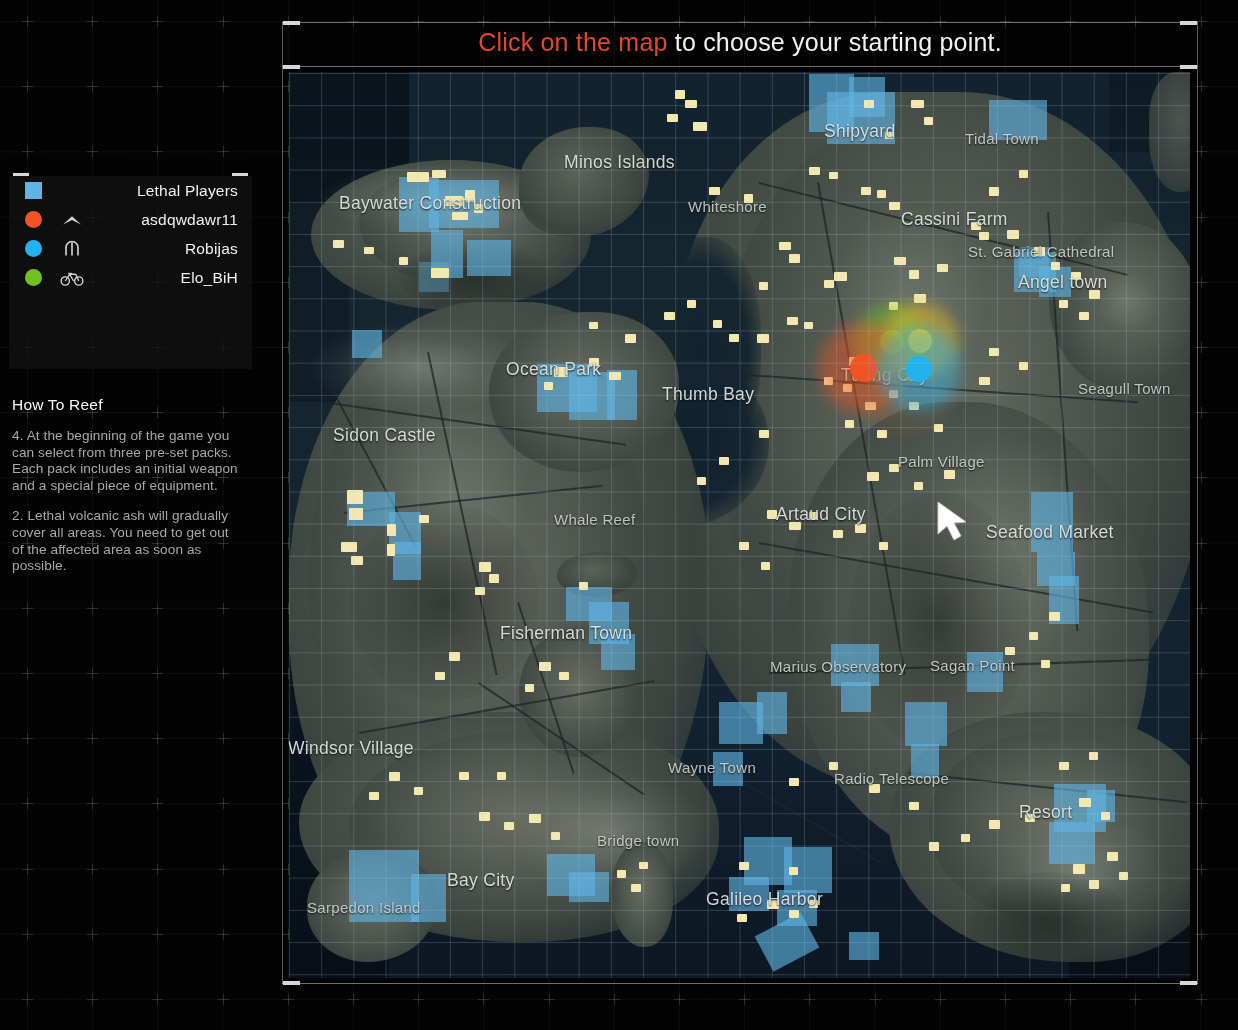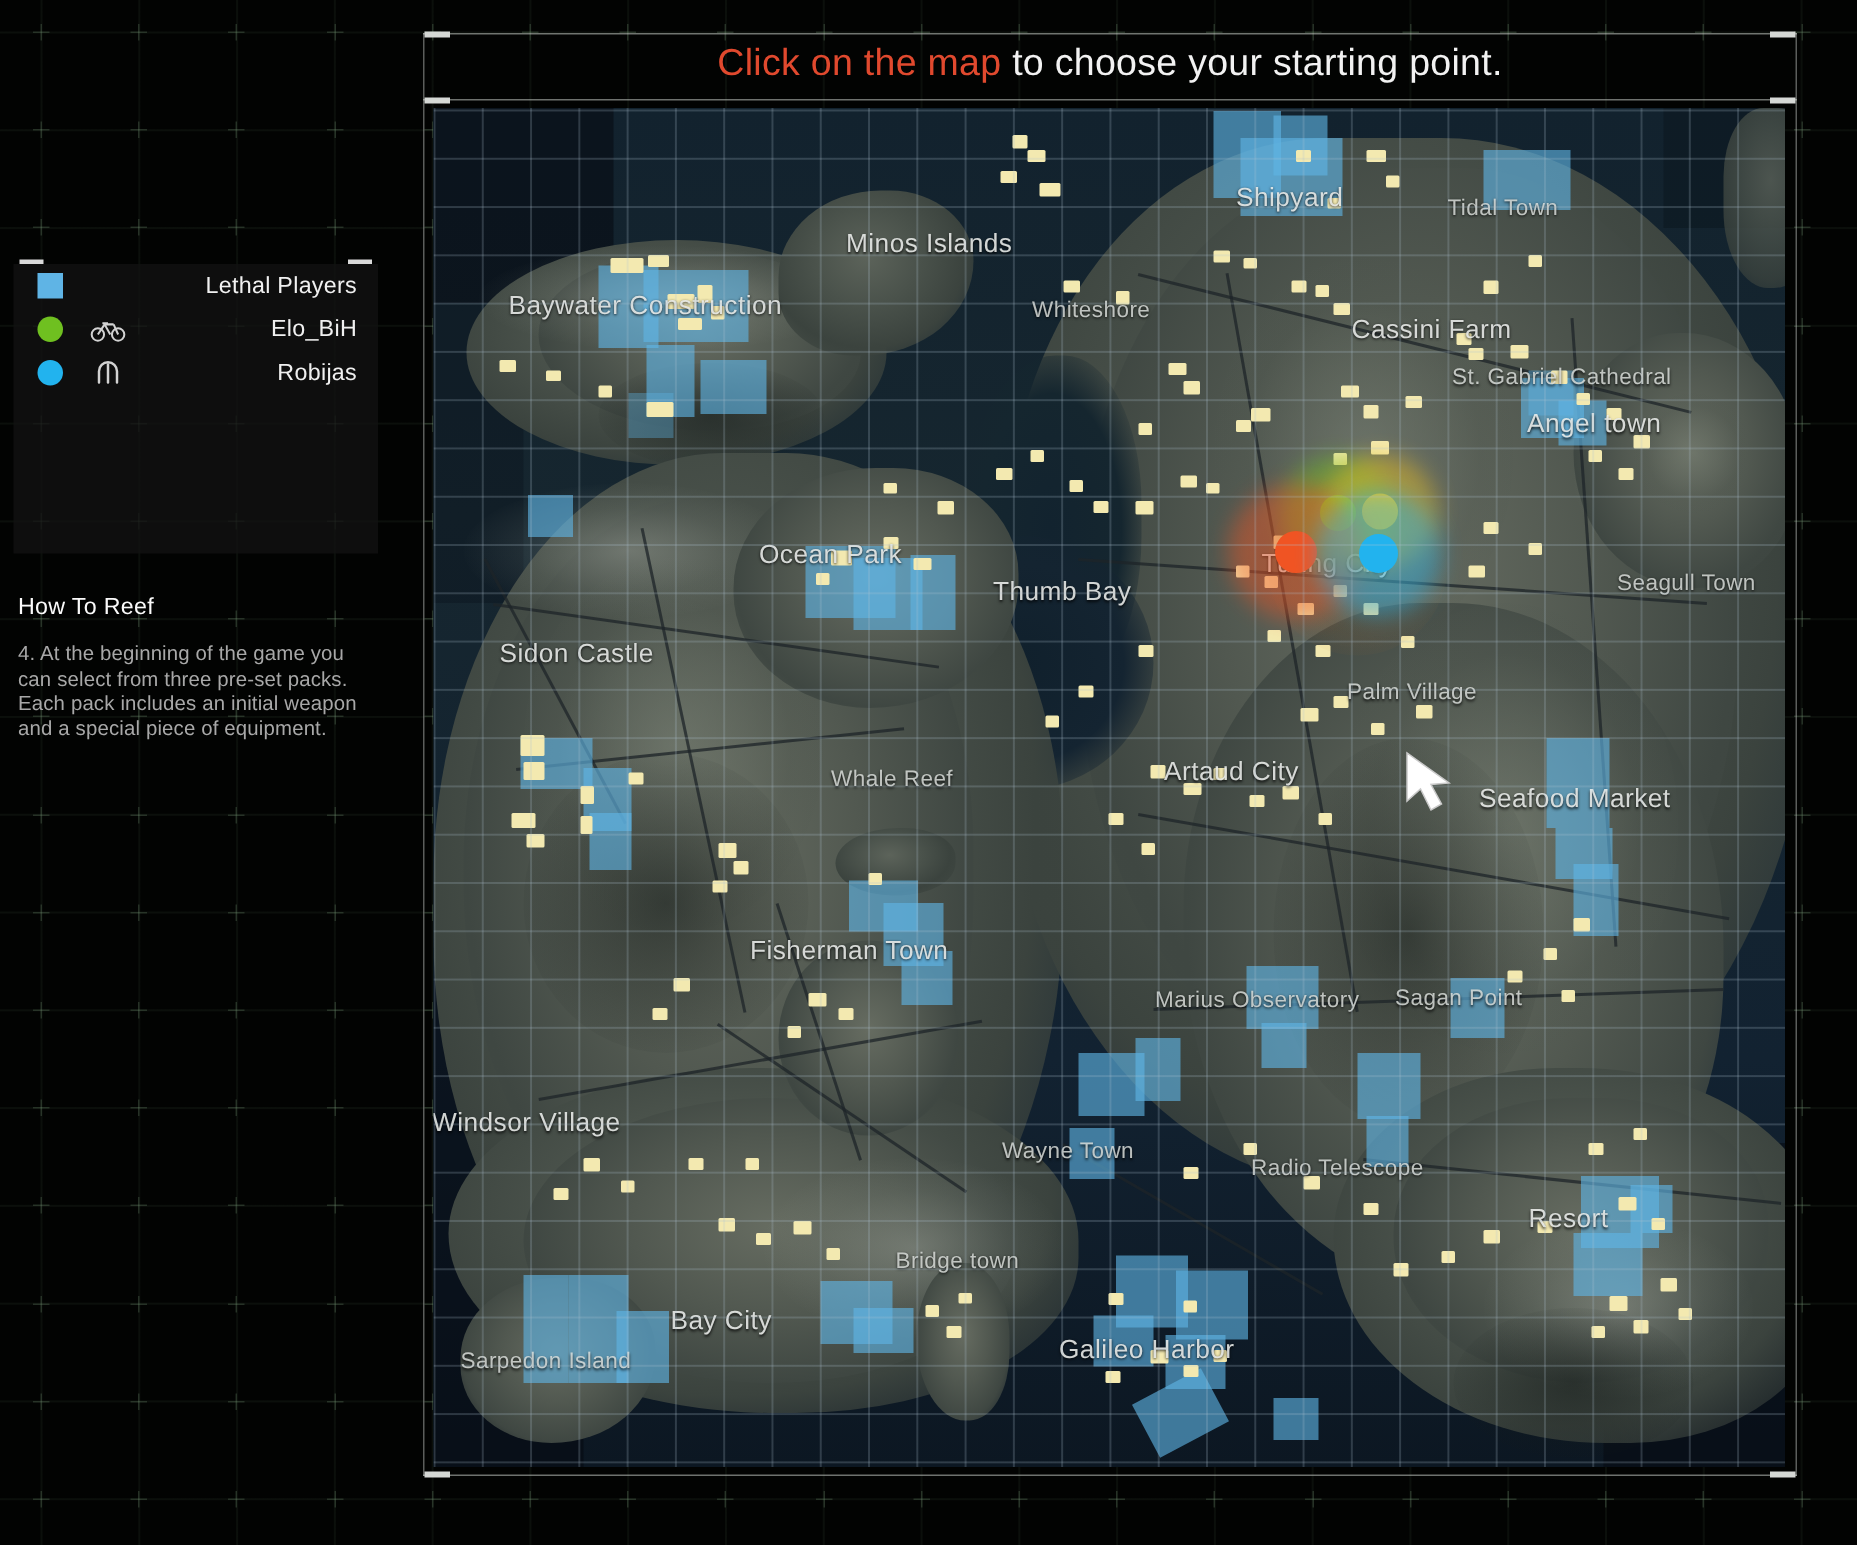--- a/index.html
+++ b/index.html
@@ -870,51 +870,63 @@
     <div id="legend-rows">
         <div class="legend-row">
           <div class="swatch-wrap">
             <span class="sq" style="background: rgb(95, 180, 229);"></span>
           </div>
           <div class="icon-wrap"></div>
           <div class="lbl">Lethal Players</div>
         </div>
         <div class="legend-row">
           <div class="swatch-wrap">
-            <span class="dot" style="background: rgb(111, 192, 32);"></span>
+            <span class="dot" style="background: rgb(240, 84, 35);"></span>
           </div>
           <div class="icon-wrap">
             <svg class="ico" viewBox="0 0 32 22">
-              <g fill="none" stroke="#e3e3e3" stroke-width="1.8">
-                <circle cx="7" cy="15" r="5.5"></circle>
-                <circle cx="25" cy="15" r="5.5"></circle>
-                <path d="M7 15 L13 6 L21 6 M13 6 L18 15 M25 15 L21 6"></path>
-                <path d="M11 5 L16 5"></path>
-              </g>
+              <path d="M4 17 L16 6 L28 17 L16 11 Z" fill="#e3e3e3"></path>
             </svg>
           </div>
-          <div class="lbl">Elo_BiH</div>
+          <div class="lbl">asdqwdawr11</div>
         </div>
         <div class="legend-row">
           <div class="swatch-wrap">
             <span class="dot" style="background: rgb(34, 179, 238);"></span>
           </div>
           <div class="icon-wrap">
             <svg class="ico" viewBox="0 0 32 22">
               <g fill="none" stroke="#e3e3e3" stroke-width="2.2" stroke-linecap="round">
                 <path d="M8 19 L8 9 A8 8 0 0 1 24 9 L24 19"></path>
                 <path d="M16 3 L16 19"></path>
               </g>
             </svg>
           </div>
           <div class="lbl">Robijas</div>
         </div>
+        <div class="legend-row">
+          <div class="swatch-wrap">
+            <span class="dot" style="background: rgb(111, 192, 32);"></span>
+          </div>
+          <div class="icon-wrap">
+            <svg class="ico" viewBox="0 0 32 22">
+              <g fill="none" stroke="#e3e3e3" stroke-width="1.8">
+                <circle cx="7" cy="15" r="5.5"></circle>
+                <circle cx="25" cy="15" r="5.5"></circle>
+                <path d="M7 15 L13 6 L21 6 M13 6 L18 15 M25 15 L21 6"></path>
+                <path d="M11 5 L16 5"></path>
+              </g>
+            </svg>
+          </div>
+          <div class="lbl">Elo_BiH</div>
+        </div>
       </div>
   </div>
 
   <div id="howto">
     <h3>How To Reef</h3>
     <div id="howto-steps">
         <p>4. At the beginning of the game you can select from three pre-set packs. Each pack includes an initial weapon and a special piece of equipment.</p>
+        <p>2. Lethal volcanic ash will gradually cover all areas. You need to get out of the affected area as soon as possible.</p>
       </div>
   </div>
 
 </div>
 
 </body></html>

